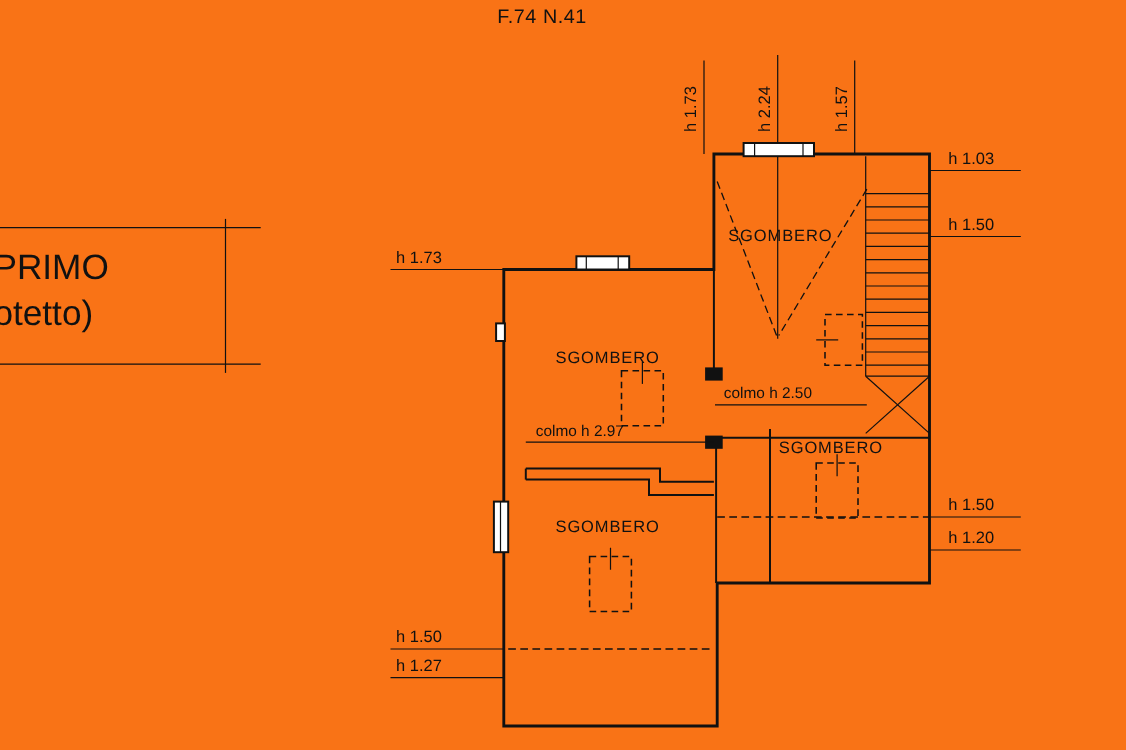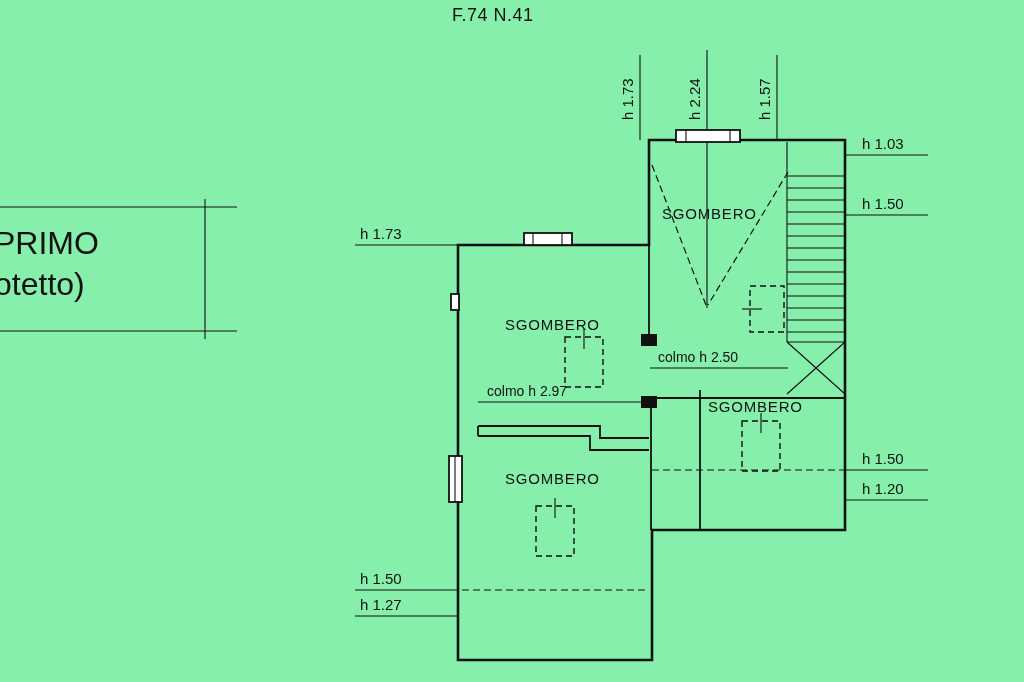--- a/index.html
+++ b/index.html
@@ -1,16 +1,16 @@
 <!DOCTYPE html>
 <html><head>
 <meta charset="utf-8">
 <style>
   html,body{margin:0;padding:0;background:#fff}
-  .page{position:relative;width:1024px;height:682px;background:#86efac;overflow:hidden}
+  .page{position:relative;width:1024px;height:682px;background:#f97316;overflow:hidden}
   svg{display:block}
   line,path,rect,polyline{stroke:#111;fill:none;stroke-linecap:butt}
   .wall{stroke-width:2.6}
   .wall2{stroke-width:1.8}
   .wall2f{stroke-width:1.8;fill:#fff}
   .thin{stroke-width:1.1}
   .dash{stroke-width:1.2;stroke-dasharray:7 4}
   .dashr{stroke-width:1.4;stroke-dasharray:6 4}
   .stub{fill:#111;stroke:none}
   text{fill:#111;stroke:none;font-family:"Liberation Sans",sans-serif}

